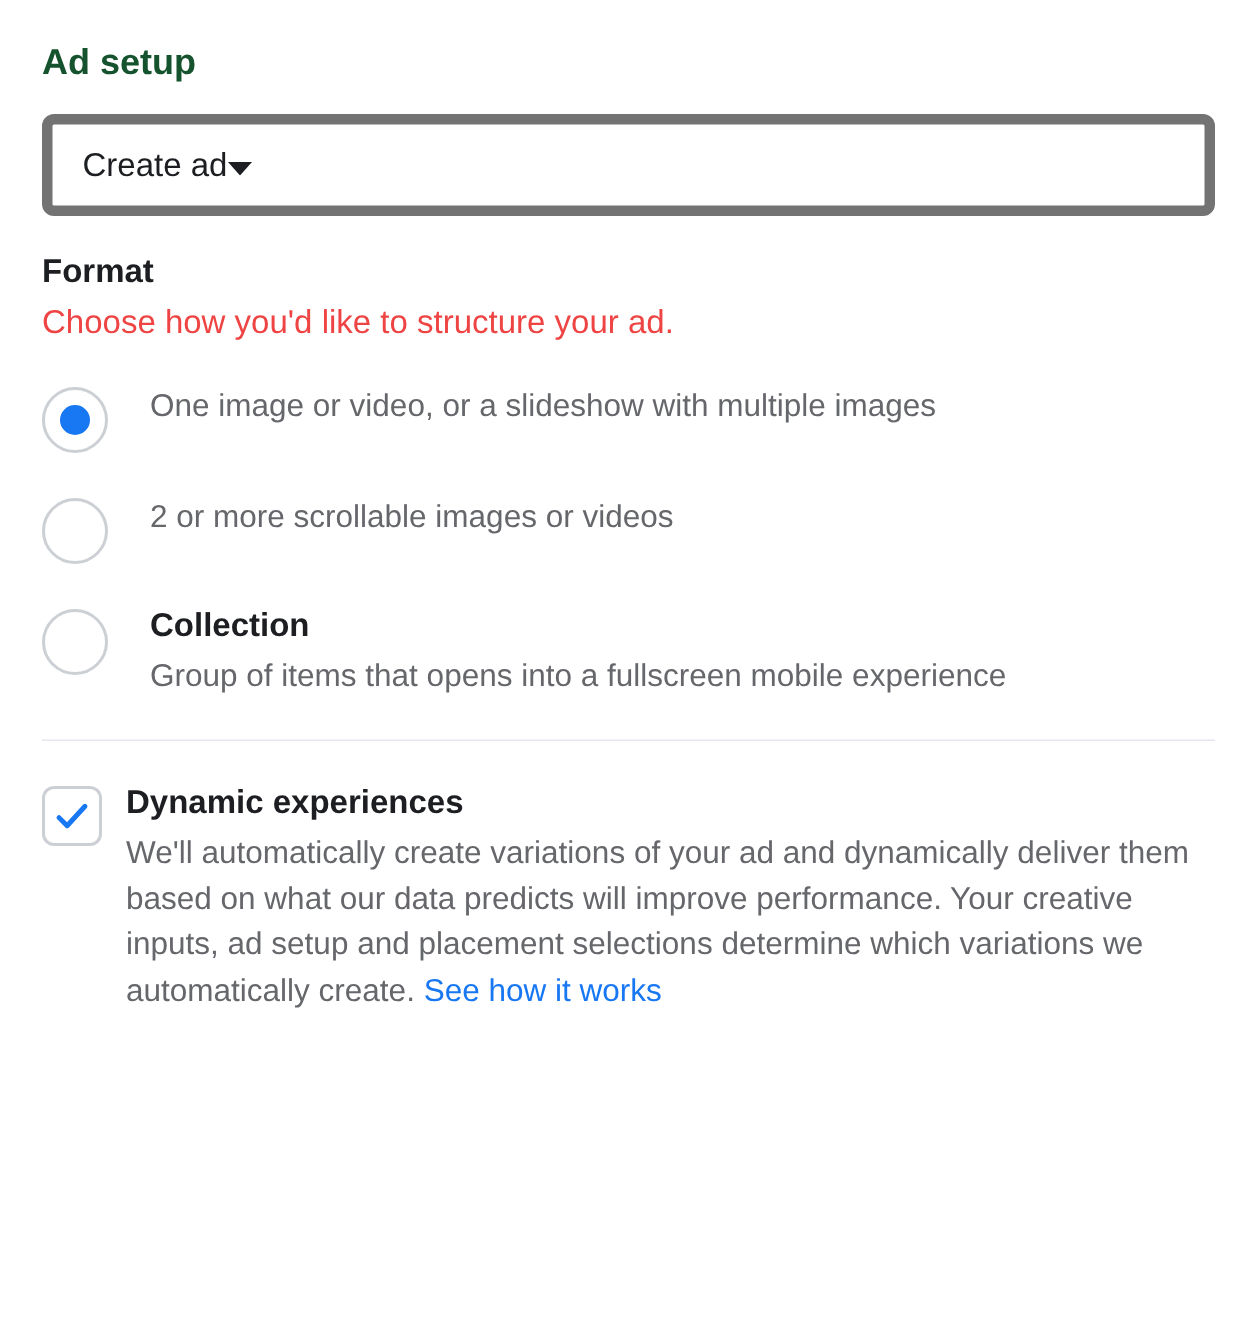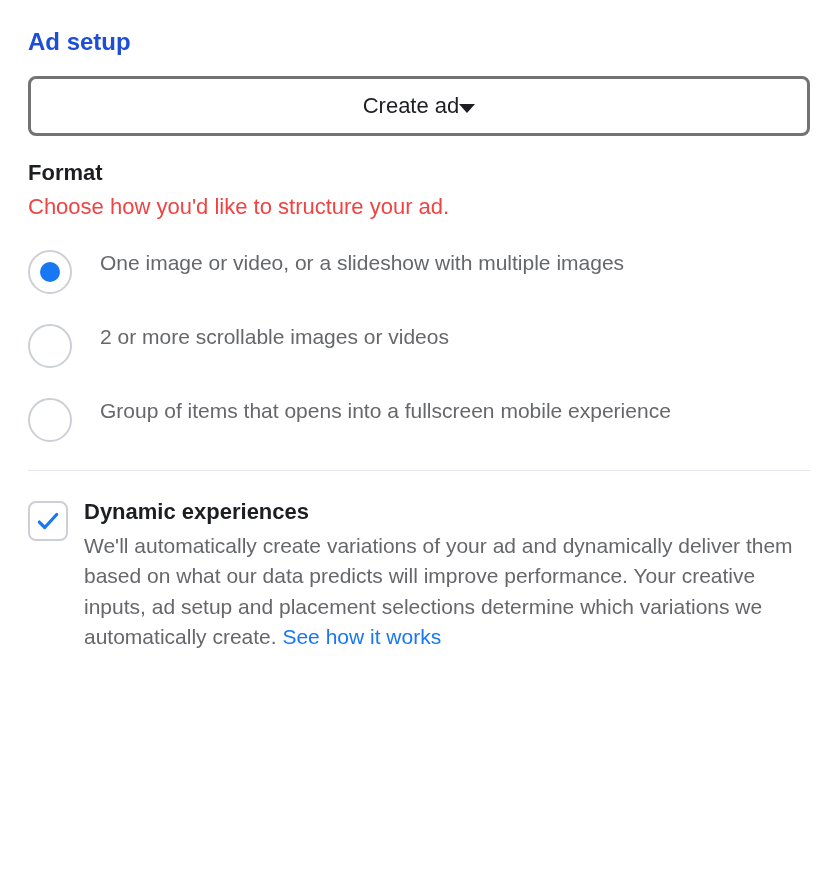--- a/index.html
+++ b/index.html
@@ -10,29 +10,29 @@
     body {
       font-family: -apple-system, BlinkMacSystemFont, "Segoe UI", Helvetica, Arial, sans-serif;
       background: #fff;
       padding: 28px;
       color: #1c1e21;
       width: 838px;
     }
     .section-title {
       font-size: 24px;
       font-weight: 700;
-      color: #1d4ed8;
+      color: #14532d;
       margin-bottom: 20px;
     }
     .dropdown {
       display: flex;
       align-items: center;
-      justify-content: center;
+      justify-content: flex-start;
       width: 100%;
-      border: 3px solid #737373;
+      border: 7px solid #737373;
       border-radius: 8px;
       padding: 14px 20px;
       font-size: 22px;
       color: #1c1e21;
       background: #fff;
       cursor: pointer;
       margin-bottom: 24px;
     }
     .dropdown .caret {
       display: inline-block;
@@ -170,20 +170,21 @@
 <div class="radio-option">
   <div class="radio"></div>
   <div class="option-content">
     <div class="option-desc">2 or more scrollable images or videos</div>
   </div>
 </div>
 
 <div class="radio-option">
   <div class="radio"></div>
   <div class="option-content">
+    <div class="option-title">Collection</div>
     <div class="option-desc">Group of items that opens into a fullscreen mobile experience</div>
   </div>
 </div>
 
 <hr class="divider">
 
 <div class="checkbox-option">
   <div class="checkbox">
     <svg viewBox="0 0 24 24">
         <polyline points="4,13 9,18 20,6"></polyline>

